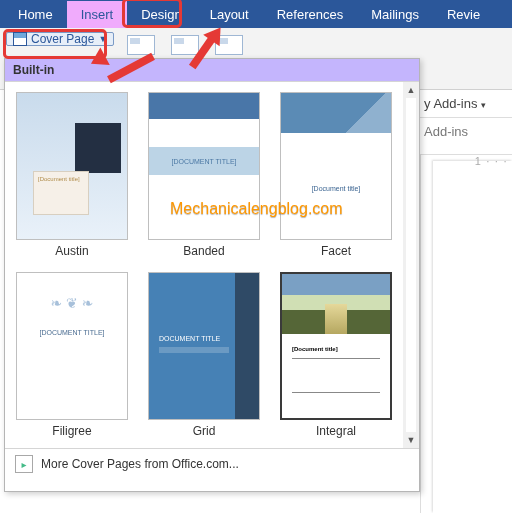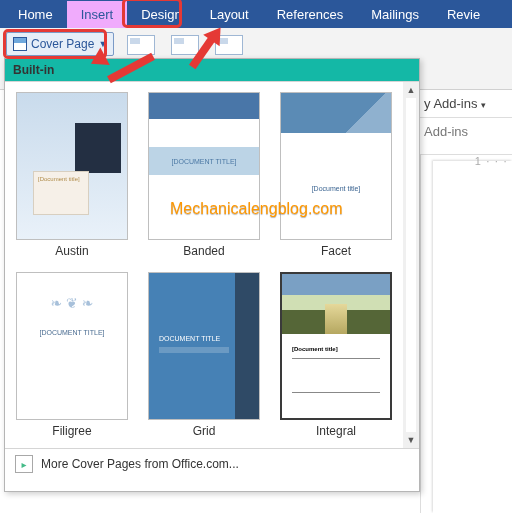--- a/index.html
+++ b/index.html
@@ -6,37 +6,37 @@
 body { width: 512px; height: 513px; overflow: hidden; background: #fff; position: relative; }
 
 
 .ribbon-tabs { background: #2b579a; height: 28px; display: flex; align-items: stretch; padding-left: 4px; }
 .tab { color: #fff; font-size: 13px; padding: 5px 14px; cursor: pointer; display: flex; align-items: center; }
 .tab.active { background: #f0abfc; color: #2b579a; border-top: 1px solid #2b579a; }
 .tab-highlight { position: absolute; border: 3px solid #e53935; border-radius: 5px; pointer-events: none; }
 
 
 .ribbon-bar { background: #f3f3f3; height: 62px; border-bottom: 1px solid #d0d0d0; display: flex; }
-.cover-btn { margin: 4px 0 0 6px; background: #e6eef8; border: 1px solid #7b9ac6; height: 24px; display: inline-flex; align-items: center; padding: 0 6px; font-size: 12px; color: #2b579a; border-radius: 2px; }
+.cover-btn { margin: 4px 0 0 6px; background: #e6eef8; border: 1px solid #7b9ac6; height: 14px; display: inline-flex; align-items: center; padding: 0 6px; font-size: 12px; color: #2b579a; border-radius: 2px; }
 .cover-btn .drop { margin-left: 4px; font-size: 9px; }
 .cover-icon { width: 14px; height: 14px; margin-right: 4px; background: linear-gradient(#6fa8dc 40%, #fff 40%); border: 1px solid #2b579a; }
 .ribbon-right { display: flex; align-items: flex-start; padding-top: 4px; gap: 10px; margin-left: 10px; }
 .mini-icon { width: 34px; height: 26px; display: flex; align-items: center; justify-content: center; }
 .mini-icon .box { width: 28px; height: 20px; border: 1px solid #9fb7d4; background: #fff; position: relative; }
 .mini-icon .box::after { content:""; position:absolute; left:2px; top:2px; width:10px; height:6px; background:#c9d8ea; }
 .smartart { display: flex; align-items: center; gap: 4px; font-size: 12px; color: #444; padding-top: 2px; }
 .smartart-icon { width: 18px; height: 18px; position: relative; }
 .smartart-icon::before { content:""; position:absolute; width:7px; height:7px; background:#7bb661; border-radius:50%; left:0; top:0; }
 .smartart-icon::after { content:""; position:absolute; width:7px; height:7px; background:#4a90d9; border-radius:50%; right:0; bottom:0; }
 .store { display:flex; align-items:center; gap:4px; font-size:12px; color:#444; margin-top:8px; }
 .store-icon { width:14px; height:14px; background:#e25b4b; clip-path: polygon(0 0, 100% 0, 100% 70%, 50% 100%, 0 70%); }
 
 
 .panel { position: absolute; left: 4px; top: 58px; width: 416px; background: #fff; border: 1px solid #b5b5b5; box-shadow: 2px 2px 6px rgba(0,0,0,0.2); }
-.panel-header { background: #14b8a6; font-size: 12px; font-weight: bold; color: #333; padding: 4px 8px; border-bottom: 1px solid #d5d5d5; }
+.panel-header { background: #c4b5fd; font-size: 12px; font-weight: bold; color: #333; padding: 4px 8px; border-bottom: 1px solid #d5d5d5; }
 .panel-scroll { display: flex; }
 .thumb-grid { flex: 1; padding: 10px 8px; display: grid; grid-template-columns: repeat(3, 1fr); gap: 14px 14px; }
 .scrollbar { width: 16px; background: #f0f0f0; display: flex; flex-direction: column; align-items: center; }
 .scroll-arrow { width: 100%; height: 16px; display: flex; align-items: center; justify-content: center; font-size: 9px; color: #555; }
 .scroll-thumb { width: 10px; flex: 1; background: #fff; }
 
 .thumb { display: flex; flex-direction: column; align-items: center; gap: 4px; cursor: pointer; }
 .thumb-preview { width: 112px; height: 148px; border: 1px solid #bfbfbf; background: #fff; position: relative; overflow: hidden; }
 .thumb-label { font-size: 12px; color: #333; }
 

